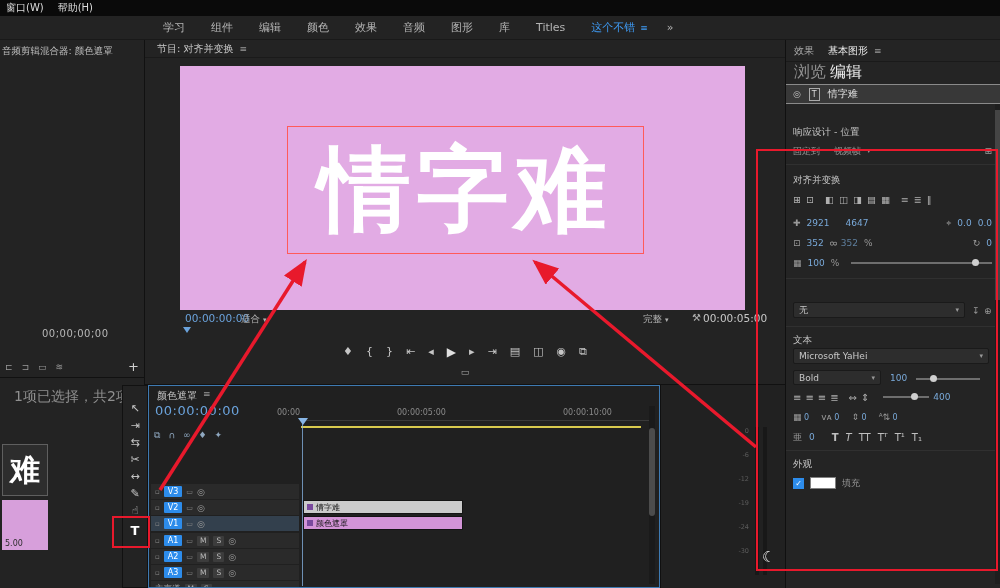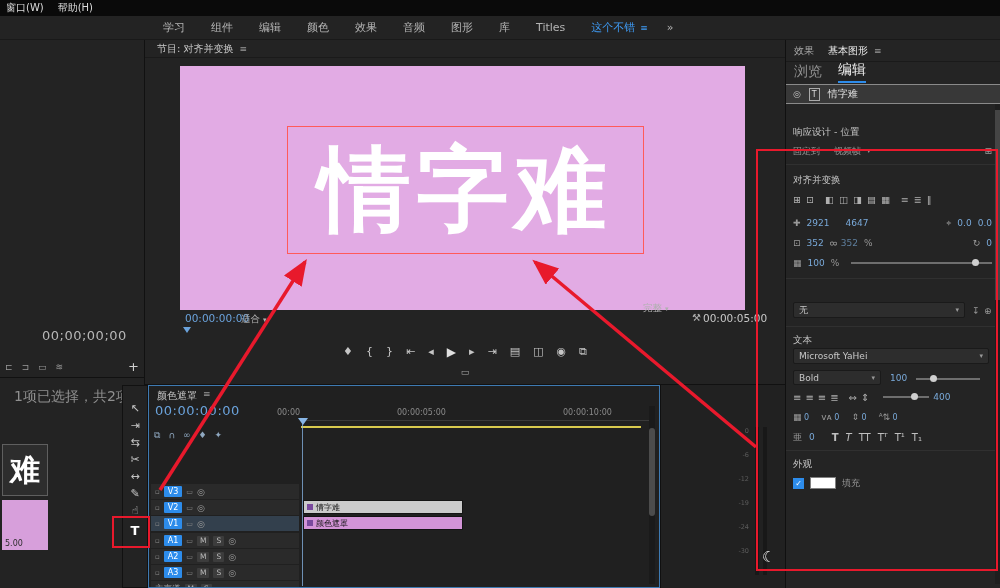--- a/index.html
+++ b/index.html
@@ -27,21 +27,21 @@
 .dd .caret{margin-left:auto;font-size:7px;color:#9a9a9a}
 .slider{position:absolute;height:2px;background:#6e6e6e}
 .slider .knob{position:absolute;top:-3px;width:7px;height:7px;border-radius:50%;background:#cfcfcf}
 .cb{width:11px;height:11px;border:1px solid #777;display:inline-flex;align-items:center;
   justify-content:center;font-size:8px;color:#fff;background:transparent}
 .cb.on{background:#2d8ceb;border-color:#2d8ceb}
 .swatch{width:26px;height:12px;background:#fff;border:1px solid #808080}
 
 .mixer{left:0;top:40px;width:145px;height:338px;border-right:1px solid #111;border-bottom:1px solid #111}
 .mixer-title{font-size:9.5px;color:#bdbdbd;padding:5px 2px;white-space:nowrap;overflow:hidden}
-.mixer-tc{position:absolute;left:42px;top:288px;font-size:13px;color:#b8b8b8;letter-spacing:.5px}
+.mixer-tc{position:absolute;left:42px;top:288px;font-size:10px;color:#b8b8b8;letter-spacing:.5px}
 .mixer-foot{position:absolute;bottom:3px;left:5px;right:5px;display:flex;align-items:center;gap:9px;
   font-size:9px;color:#7c7c7c}
 .mixer-add{margin-left:auto;color:#cfcfcf;font-size:13px}
 
 .markers{left:0;top:378px;width:145px;height:210px;border-right:1px solid #111}
 .mk-tabs{display:flex;gap:16px;padding:5px 10px;font-size:10px}
 .mk-status{font-size:14px;color:#8f8f8f;padding:10px 0 0 14px}
 .mk-item1{position:absolute;left:2px;top:66px;width:46px;height:52px;background:#2d2d2d;
   border:1px solid #5f5f5f;display:flex;align-items:center;justify-content:center;
   font-size:30px;color:#fff;font-weight:bold}
@@ -51,21 +51,21 @@
 .program{left:145px;top:40px;width:640px;height:345px;border-bottom:1px solid #111}
 .pg-head{height:18px;border-bottom:1px solid #1a1a1a;display:flex;align-items:center;gap:6px;
   padding-left:12px;font-size:10px;color:#c8c8c8}
 .pg-head .mi{color:#9a9a9a;font-size:9px}
 .preview{position:absolute;left:35px;top:26px;width:565px;height:244px;background:#e2abe4}
 .textbox{position:absolute;left:107px;top:60px;width:357px;height:128px;border:1px solid #ff5a5a;
   display:flex;align-items:center;justify-content:center;font-size:92px;font-weight:bold;
   color:#fff;letter-spacing:6px;line-height:1;white-space:nowrap;overflow:hidden}
 .ptc{position:absolute;left:40px;top:272px;color:#6ba3dc;font-size:10.5px}
 .pfit{position:absolute;left:96px;top:273px;color:#b0b0b0;font-size:9.5px}
-.pzoom{position:absolute;left:498px;top:262px;color:#b0b0b0;font-size:9.5px}
+.pzoom{position:absolute;left:498px;top:273px;color:#b0b0b0;font-size:9.5px}
 .pwrench{position:absolute;left:547px;top:272px;color:#b0b0b0;font-size:10px}
 .pdur{position:absolute;left:558px;top:272px;color:#c8c8c8;font-size:10.5px}
 .scrub-caret{position:absolute;left:38px;top:287px;width:0;height:0;border:4px solid transparent;
   border-top:6px solid #6ba3dc}
 .transport{position:absolute;left:0;top:305px;width:100%;display:flex;justify-content:center;
   gap:13px;font-size:11px;color:#c6c6c6}
 .transport .play{font-size:12px;color:#e0e0e0}
 .tr-sub{position:absolute;left:0;top:327px;width:100%;text-align:center;font-size:9px;color:#a8a8a8}
 
 .toolbar{left:122px;top:385px;width:26px;height:203px;border:1px solid #111;background:#232323}
@@ -102,21 +102,21 @@
 
 .meters{left:660px;top:385px;width:125px;height:203px;background:#212121;border-left:1px solid #101010}
 .mlabel{position:absolute;right:36px;font-size:6.5px;color:#5c5c5c}
 .mbar{position:absolute;width:4px;top:42px;height:148px;background:#181818}
 
 .egp{left:785px;top:40px;width:215px;height:548px;background:#242424;border-left:1px solid #101010;font-size:9.5px}
 .eg-head{height:22px;border-bottom:1px solid #1a1a1a;display:flex;align-items:center;gap:14px;padding:0 8px}
 .eg-head .t1{color:#a8a8a8;font-size:10px}
 .eg-head .t2{color:#ececec;font-size:10px}
 .eg-head .mi{color:#9a9a9a;font-size:9px;margin-left:-8px}
-.eg-sub{height:20px;display:flex;align-items:center;gap:16px;padding:0 8px;font-size:14px}
+.eg-sub{height:20px;display:flex;align-items:flex-start;gap:4px;padding:0 8px;font-size:16px}
 .eg-sub .browse{color:#909090}
 .eg-sub .edit{color:#ececec;border-bottom:2px solid #2d8ceb;padding-bottom:2px}
 .layer{position:absolute;left:0;top:44px;width:100%;height:20px;background:#383838;
   border-top:1px solid #8a8a8a;border-bottom:1px solid #8a8a8a;display:flex;align-items:center;
   gap:8px;padding:0 7px}
 .layer .eye{color:#c0c0c0;font-size:9px}
 .layer .tbox{border:1px solid #aaa;font-size:8px;line-height:9px;padding:1px 2px;color:#ddd}
 .layer .lname{color:#e4e4e4;font-size:10px}
 .row{position:absolute;left:7px;right:8px;height:14px;display:flex;align-items:center;gap:6px;font-size:9px}
 .icn{color:#9a9a9a;font-size:9px}
@@ -149,20 +149,21 @@
   <span class="tab">图形</span>
   <span class="tab">库</span>
   <span class="tab">Titles</span>
   <span class="tab active">
     <span>这个不错</span><span class="mi">≡</span>
   </span>
   <span class="tab-overflow">»</span>
 </div>
 
 <div class="panel mixer">
+  <div class="mixer-title">音频剪辑混合器: 颜色遮罩</div>
   <div class="mixer-tc">00;00;00;00</div>
   <div class="mixer-foot">
     <span class="icn">⊏</span>
     <span class="icn">⊐</span>
     <span class="icn">▭</span>
     <span class="icn">≋</span>
     <span class="mixer-add">+</span>
   </div>
 </div>
 

